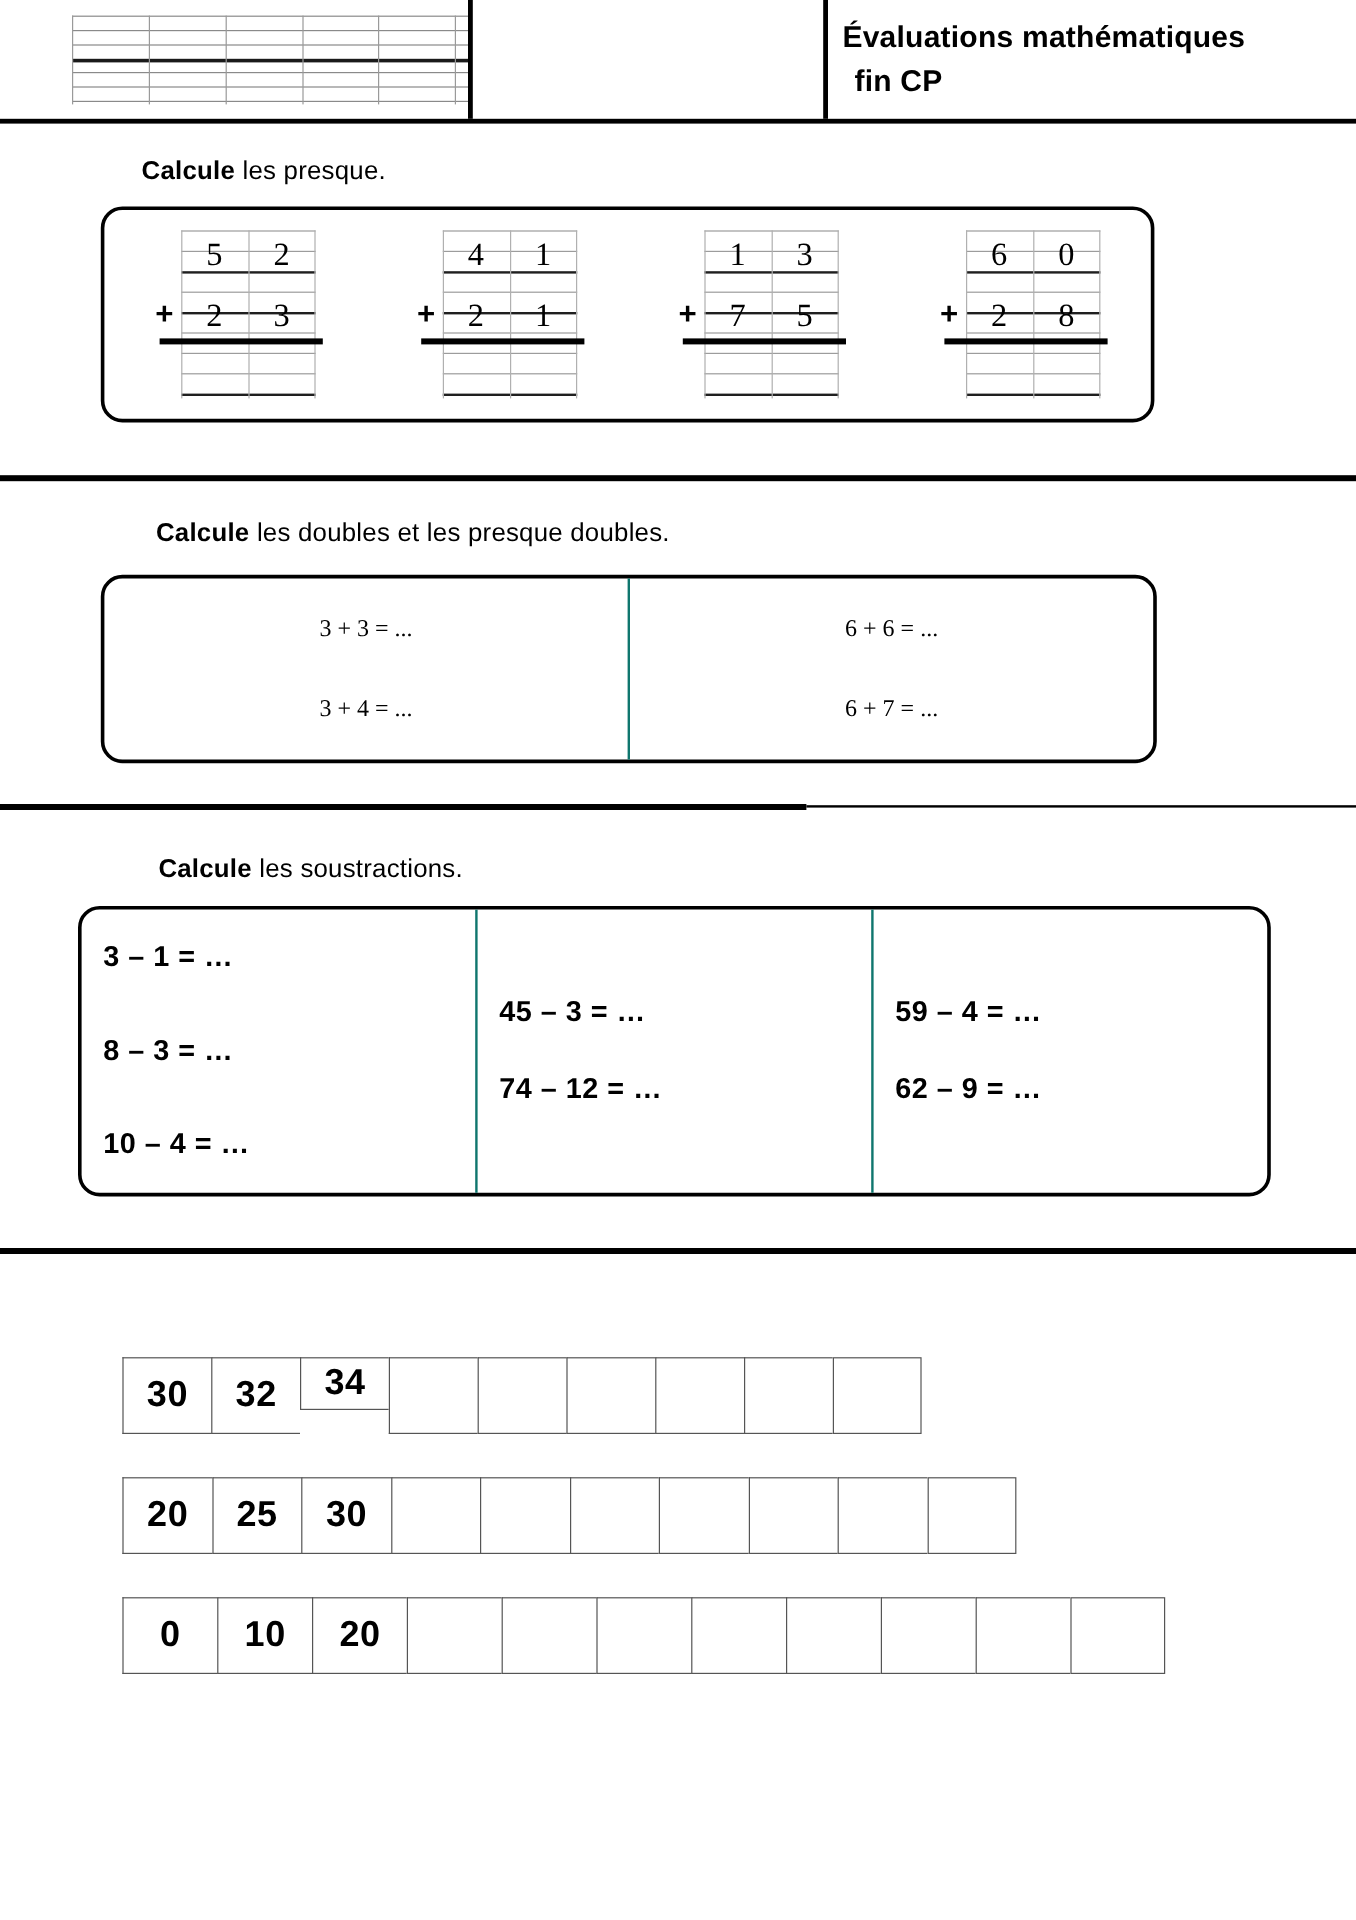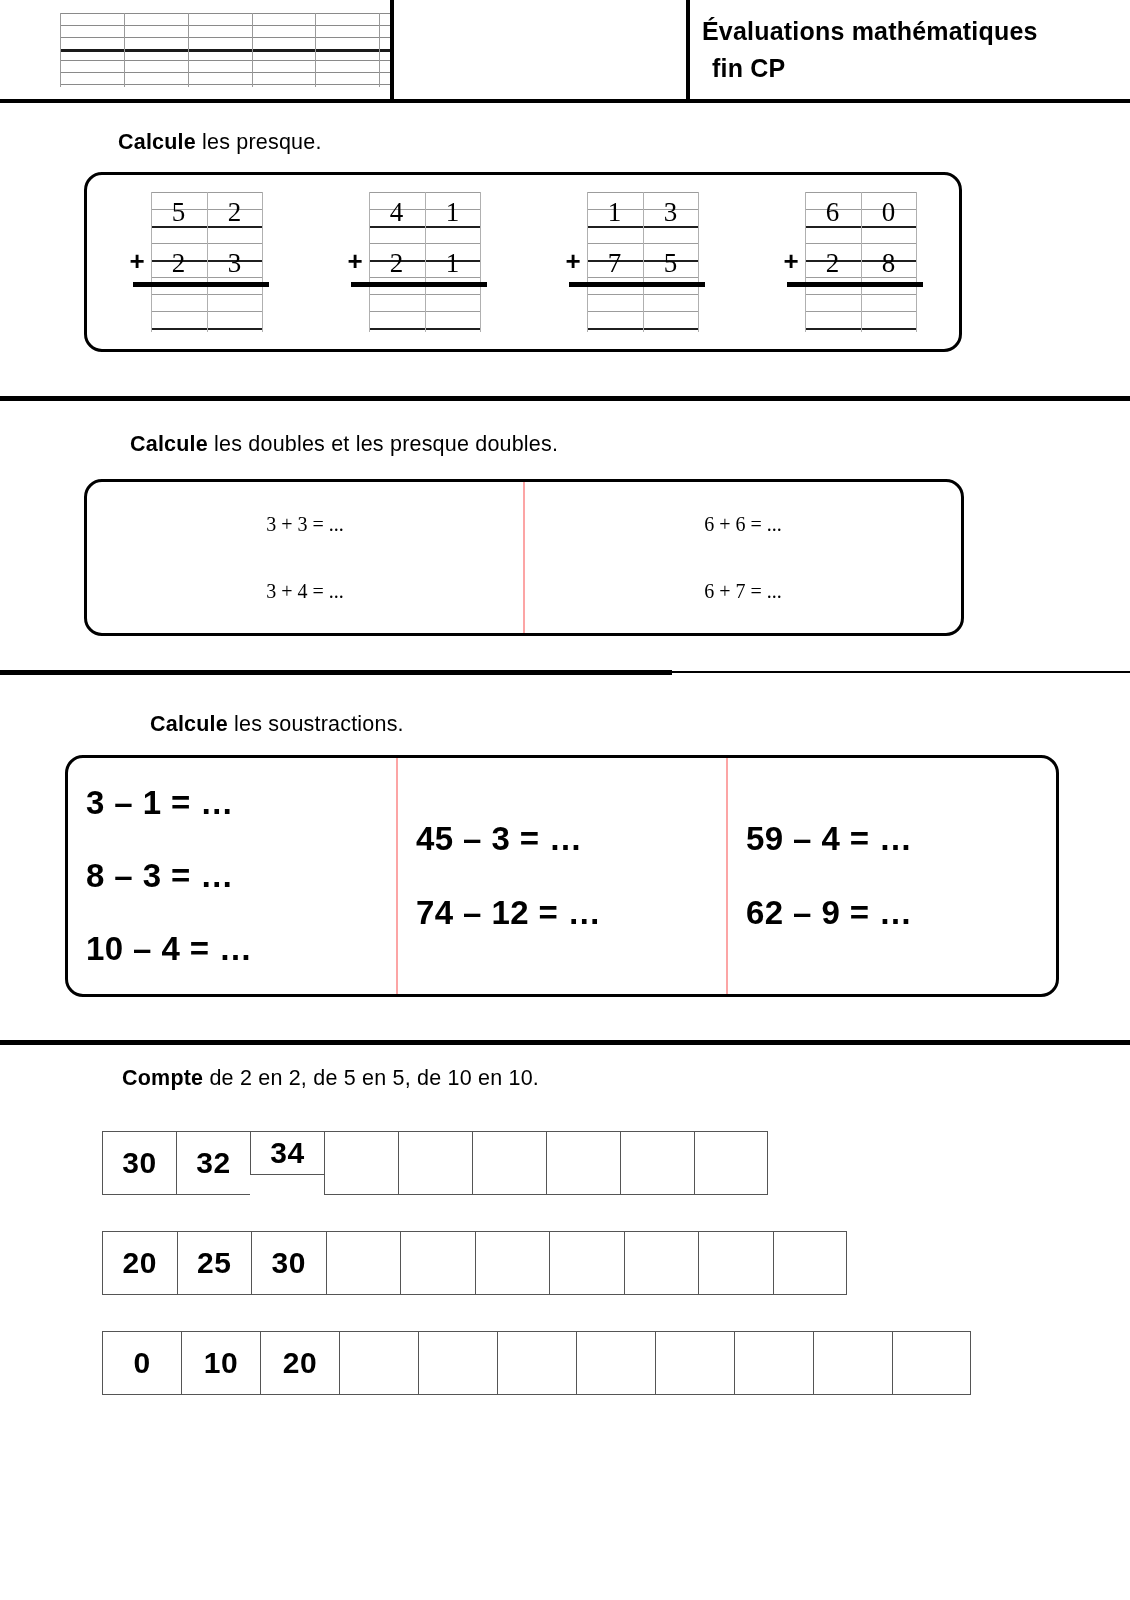--- a/index.html
+++ b/index.html
@@ -63,21 +63,21 @@
   }
   .instr b { font-weight: bold; }
 
   
   .rbox {
     position: absolute; border: 3px solid #000; border-radius: 18px;
     background: #fff; display: flex;
   }
   .rcell {
     flex: 1; position: relative; display: flex;
-    border-right: 2px solid #fca5a5;
+    border-right: 2px solid #0f766e;
   }
   .rcell:last-child { border-right: none; }
 
   
   .add-cell { align-items: center; justify-content: center; }
   .add-op { position: relative; display: flex; align-items: flex-end; }
   .add-plus {
     font-size: 26px; font-weight: bold; line-height: 1;
     margin-right: 6px; margin-bottom: 58px;
   }
@@ -105,21 +105,21 @@
   .dbl-cell {
     flex-direction: column; justify-content: center; align-items: center;
     gap: 44px; font-size: 20px; font-family: "Liberation Serif", serif;
   }
   .dbl-cell span { white-space: nowrap; }
 
   
   .sub-cell {
     flex-direction: column; align-items: flex-start;
     padding: 26px 0 26px 18px;
-    font-size: 33px; font-weight: bold; letter-spacing: .4px;
+    font-size: 24px; font-weight: bold; letter-spacing: .4px;
   }
   .sub-cell.three { justify-content: space-between; }
   .sub-cell.two { justify-content: center; gap: 36px; }
   .sub-cell span { white-space: nowrap; }
 
   
   .strip { position: absolute; display: flex; }
   .strip .box {
     border: 1.5px solid #555; border-right: none;
     display: flex; align-items: center; justify-content: center;
@@ -290,21 +290,21 @@
       </div>
       <div class="rcell dbl-cell">
         <span>6 + 6 = ...</span>
         <span>6 + 7 = ...</span>
       </div>
     </div>
 
   <div class="sep sep-split-left" style="top:670px;"></div>
   <div class="sep sep-split-right" style="top:671px;"></div>
 
-  <div class="instr" style="left:132px; top:712px;margin-left:18px;">
+  <div class="instr" style="left:132px; top:712px;">
     <b>Calcule</b><span> les soustractions.</span>
   </div>
 
   <div class="rbox" id="box-soustractions" style="left:65px; top:755px; width:994px; height:242px;">
       <div class="rcell sub-cell three">
         <span>3 – 1 = …</span>
         <span>8 – 3 = …</span>
         <span>10 – 4 = …</span>
       </div>
       <div class="rcell sub-cell two">
@@ -312,23 +312,20 @@
         <span>74 – 12 = …</span>
       </div>
       <div class="rcell sub-cell two">
         <span>59 – 4 = …</span>
         <span>62 – 9 = …</span>
       </div>
     </div>
 
   <div class="sep sep-thick" style="top:1040px;"></div>
 
-  <div class="instr" style="left:122px; top:1066px;">
-    <b>Compte</b><span> de 2 en 2, de 5 en 5, de 10 en 10.</span>
-  </div>
 
   <div id="strips-host">
       <div class="strip" style="left: 102px; top: 1131px;">
         <div class="box" style="width: 74px; height: 64px;">30</div>
         <div class="box" style="width: 74px; height: 64px;">32</div>
         <div class="box" style="width: 74px; height: 44px;">34</div>
         <div class="box" style="width: 74px; height: 64px;"></div>
         <div class="box" style="width: 74px; height: 64px;"></div>
         <div class="box" style="width: 74px; height: 64px;"></div>
         <div class="box" style="width: 74px; height: 64px;"></div>

